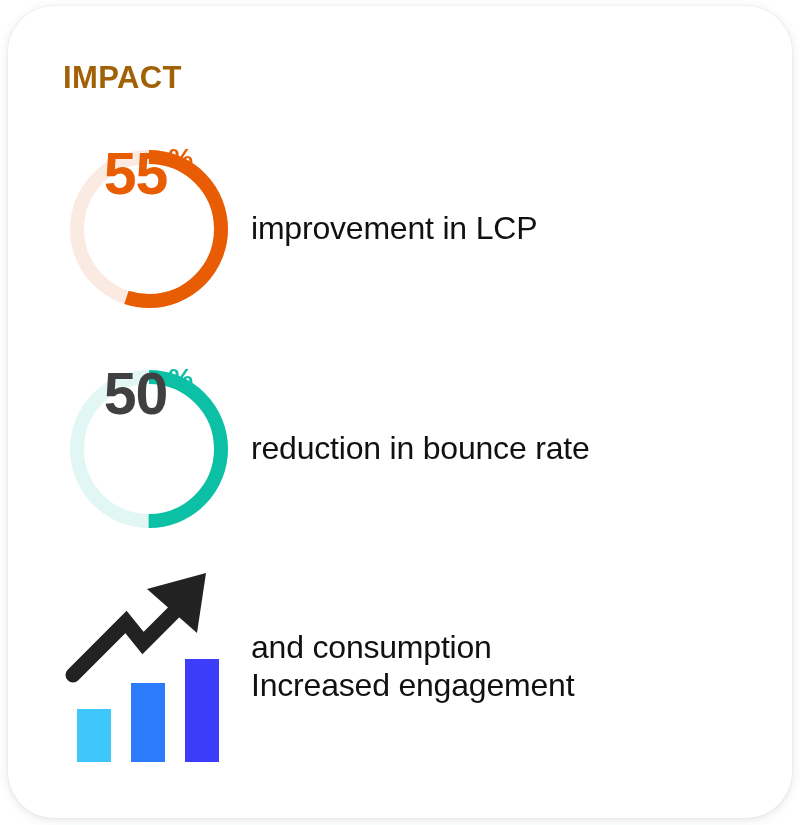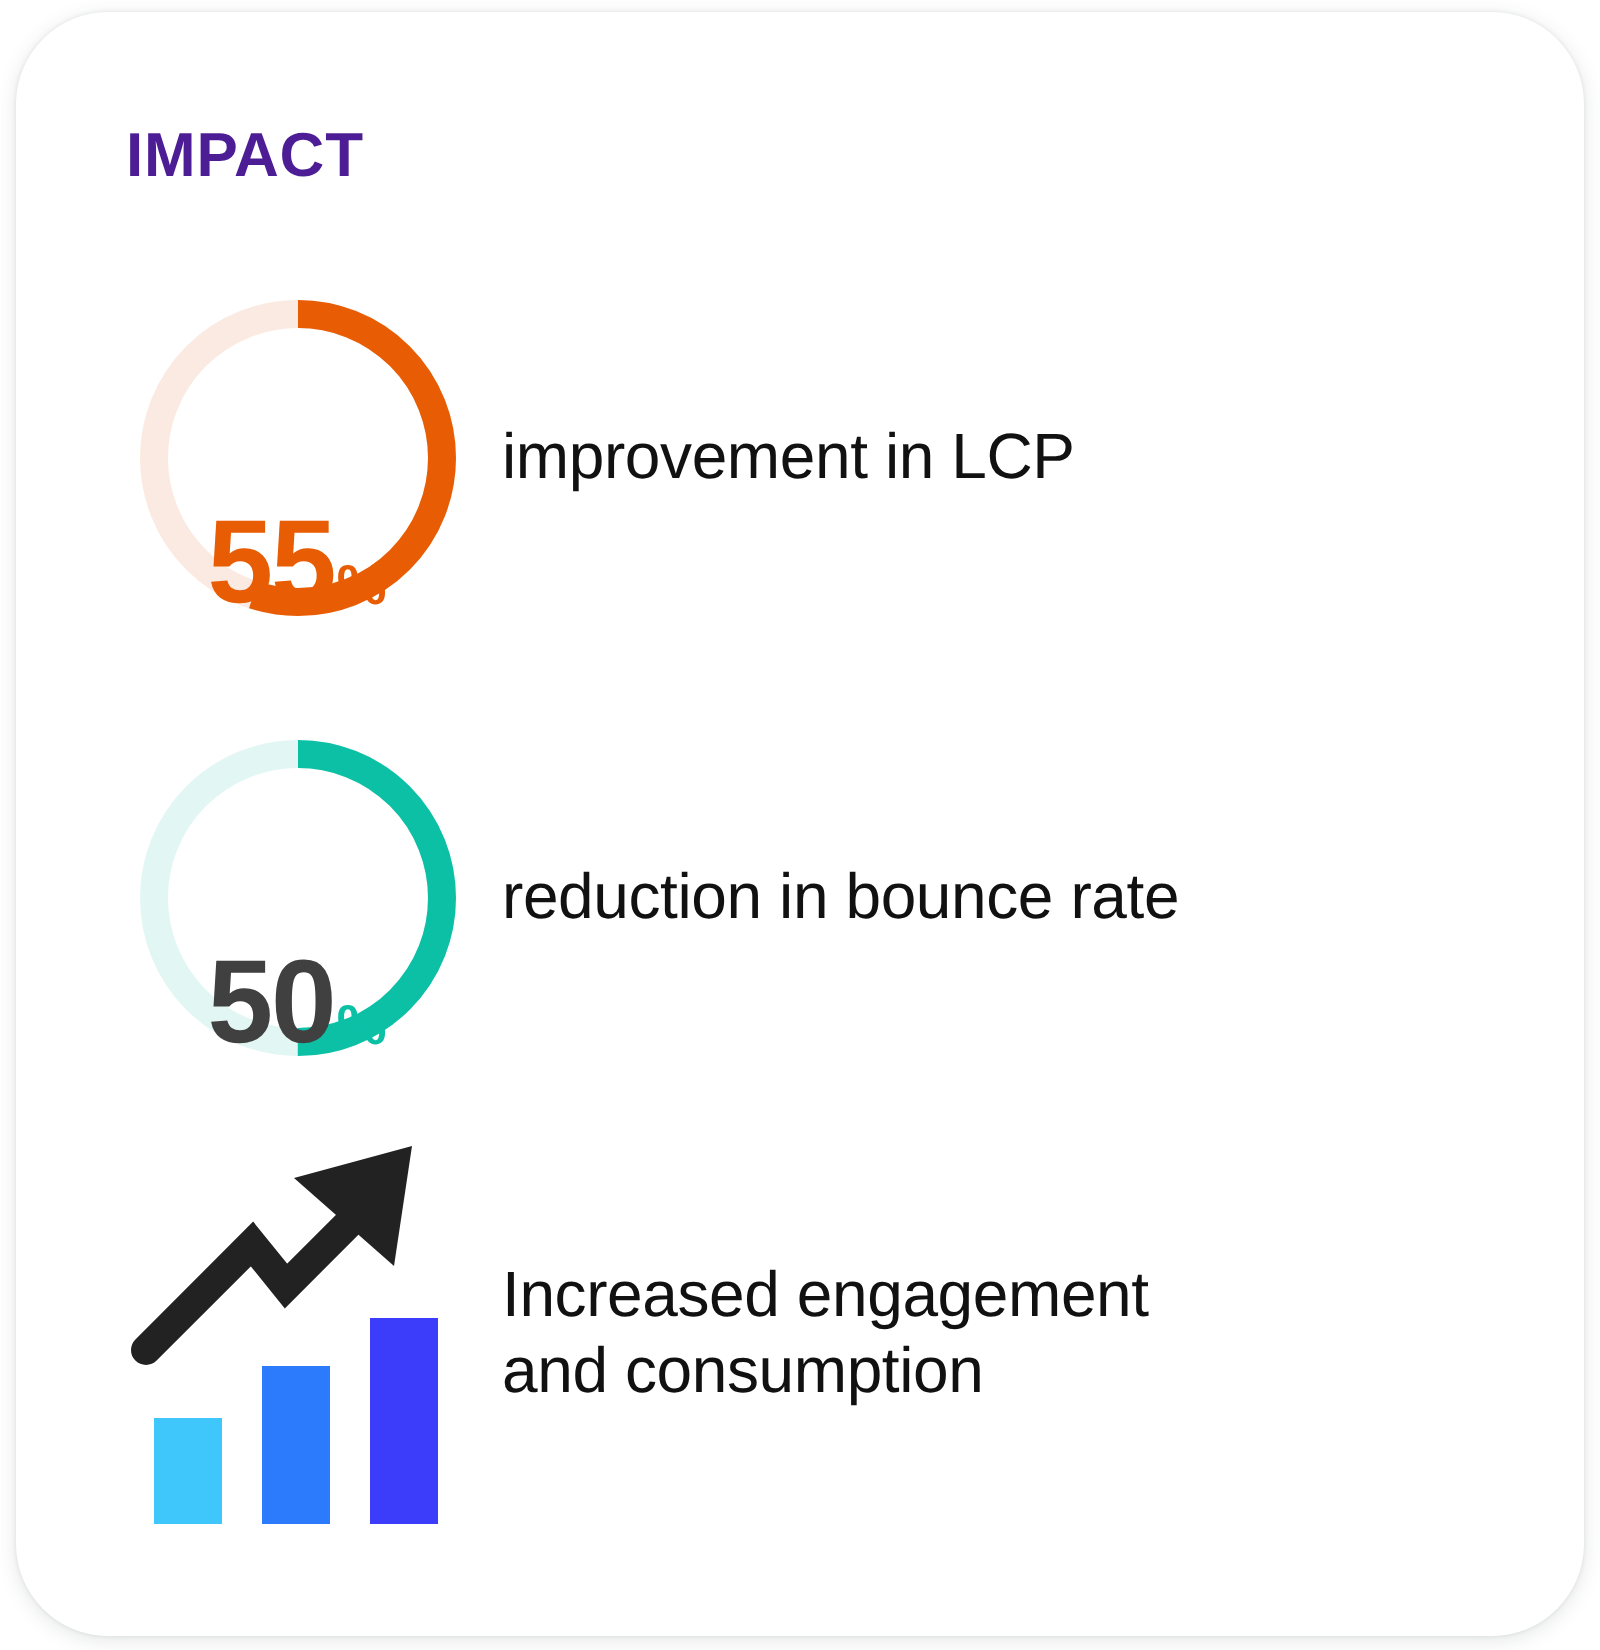--- a/index.html
+++ b/index.html
@@ -28,21 +28,21 @@
     overflow: hidden;
   }
 
   .heading {
     position: absolute;
     left: 55px;
     top: 56px;
     font-size: 31px;
     font-weight: bold;
     letter-spacing: 0.4px;
-    color: #4c1d95;
+    color: #a16207;
     line-height: 1;
   }
 
   
   .row {
     position: absolute;
     left: 0;
     width: 784px;
     display: flex;
     align-items: center;
@@ -78,21 +78,21 @@
   .donut svg {
     display: block;
     width: 168px;
     height: 168px;
     transform: rotate(-90deg);
   }
   .donut-center {
     position: absolute;
     inset: 0;
     display: flex;
-    align-items: flex-end;
+    align-items: flex-start;
     justify-content: center;
     padding-bottom: 2px;
     box-sizing: border-box;
   }
   .donut-value {
     font-size: 59px;
     font-weight: bold;
     line-height: 1;
     letter-spacing: -1px;
   }
@@ -159,18 +159,18 @@
 
           <polygon points="145,6 86,22 136,66" fill="#222222"></polygon>
 
           <rect x="16" y="142" width="34" height="53" fill="#3FC6FB"></rect>
           <rect x="70" y="116" width="34" height="79" fill="#2B7BFC"></rect>
           <rect x="124" y="92" width="34" height="103" fill="#3B3DFB"></rect>
         </svg>
       </div>
     </div>
     <div class="label">
+      <div>and consumption</div>
       <div>Increased engagement</div>
-      <div>and consumption</div>
     </div>
   </div>
 
 </div>
 
 </body></html>

